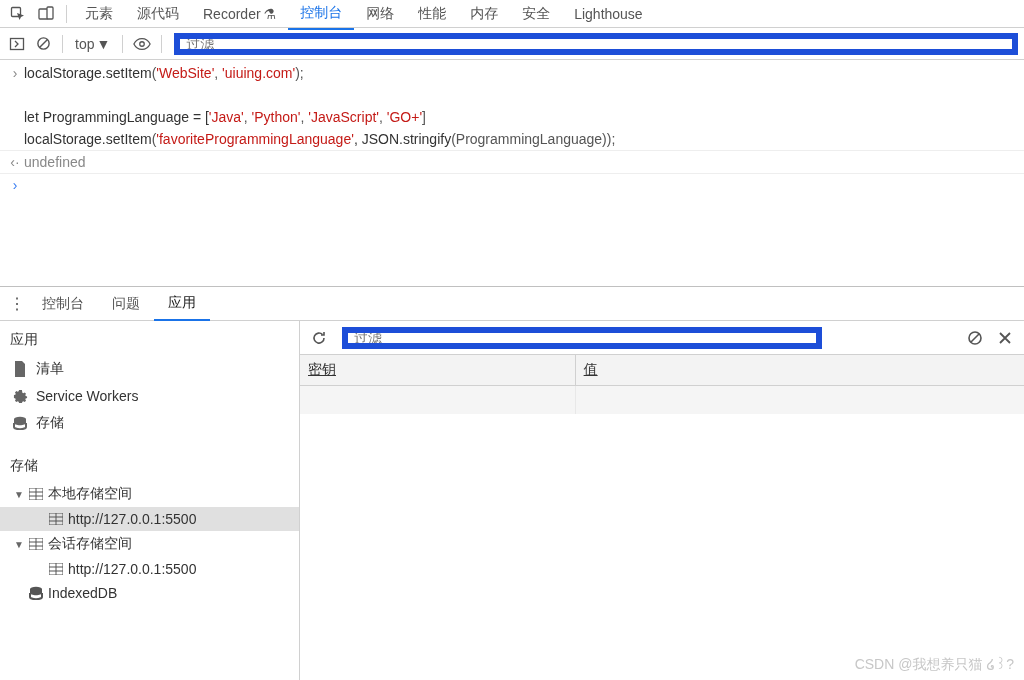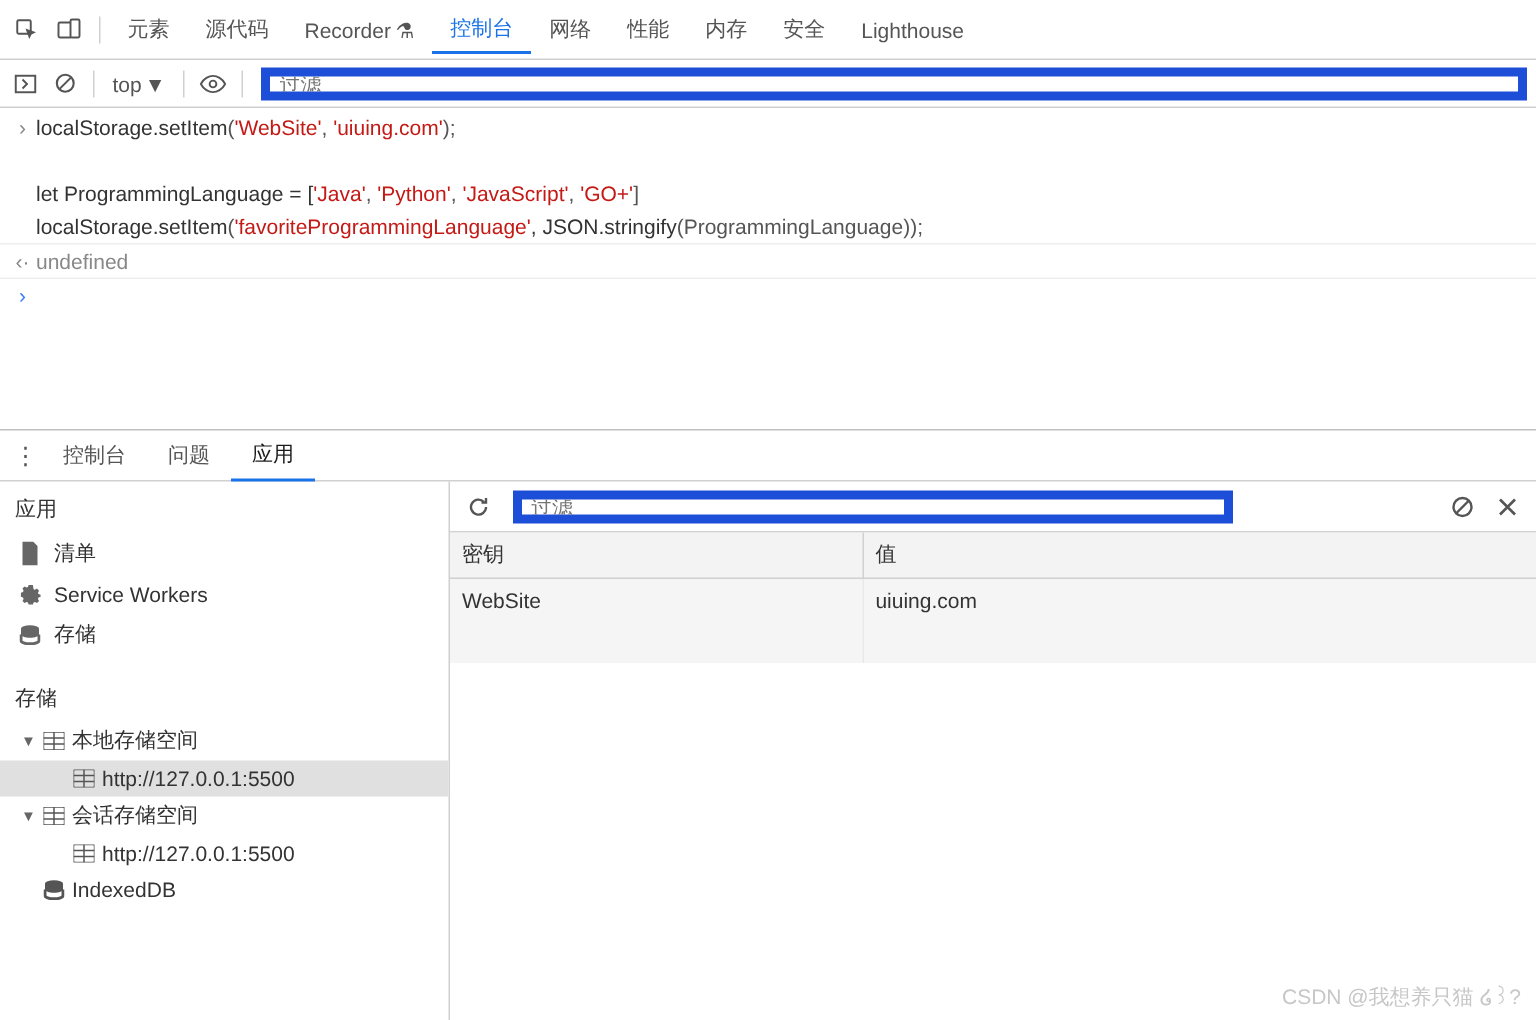--- a/index.html
+++ b/index.html
@@ -1,19 +1,19 @@
 <!DOCTYPE html>
 <html><head>
 <meta charset="utf-8">
 <style>
 * { margin: 0; padding: 0; box-sizing: border-box; font-family: "Segoe UI", Arial, sans-serif; font-size: 14px; }
 body { background: #fff; width: 1024px; height: 680px; overflow: hidden; color: #333; }
 
 
-.top-tabs { display: flex; align-items: center; height: 40px; border-bottom: 1px solid #d0d0d0; padding: 0 4px; }
+.top-tabs { display: flex; align-items: center; height: 28px; border-bottom: 1px solid #d0d0d0; padding: 0 4px; }
 .top-tabs .icon-btn { width: 24px; height: 24px; display: flex; align-items: center; justify-content: center; margin: 0 2px; color: #555; cursor: pointer; }
 .top-tabs .sep { width: 1px; height: 18px; background: #d0d0d0; margin: 0 6px; }
 .top-tabs .tab { padding: 6px 12px; color: #555; cursor: pointer; white-space: nowrap; }
 .top-tabs .tab.active { color: #1a73e8; border-bottom: 2px solid #1a73e8; }
 .top-tabs .tab .beaker { margin-left: 3px; }
 
 
 .console-bar { display: flex; align-items: center; height: 32px; border-bottom: 1px solid #d0d0d0; padding: 0 6px; gap: 4px; }
 .console-bar .icon-btn { width: 22px; height: 22px; display: flex; align-items: center; justify-content: center; color: #555; cursor: pointer; }
 .console-bar .sep { width: 1px; height: 18px; background: #d0d0d0; margin: 0 4px; }
@@ -51,21 +51,21 @@
 .caret { width: 10px; color: #666; font-size:10px; }
 
 .main { flex: 1; display: flex; flex-direction: column; }
 .main-toolbar { display: flex; align-items: center; height: 34px; border-bottom: 1px solid #d0d0d0; padding: 0 8px; gap: 8px; }
 .main-toolbar .filter-input { flex: 0 1 480px; }
 .main-toolbar .spacer { flex: 1; }
 .main-toolbar .icon-btn { width: 22px; height: 22px; display:flex; align-items:center; justify-content:center; color:#555; cursor:pointer; }
 
 .grid { flex: 1; overflow: auto; }
 .grid table { width: 100%; border-collapse: collapse; table-layout: fixed; }
-.grid th { text-align: left; font-weight: 400; padding: 6px 8px; border-bottom: 1px solid #d0d0d0; border-right: 1px solid #d0d0d0; background: #f3f3f3; }
+.grid th { text-align: left; font-weight: 400; padding: 6px 8px; border-bottom: 1px solid #d0d0d0; border-right: 1px solid #d0d0d0; background: #f3f3f3; text-decoration: underline; }
 .grid th:last-child { border-right:none;}
 .grid td { padding: 6px 8px; border-right: 1px solid #e8e8e8; white-space: nowrap; overflow: hidden; text-overflow: ellipsis; }
 .grid td:last-child{border-right:none;}
 .grid tr.even td { background: #f5f5f5; }
 .grid tr.sel td { background: #1868d4; color: #fff; }
 .grid-fill { height: 200px; }
 
 .watermark { position: absolute; right: 10px; bottom: 6px; color: #c7c7c7; font-size: 14px; pointer-events:none;}
 svg { display:block; }
 </style>
@@ -262,24 +262,20 @@
               <col>
             </colgroup>
           <thead>
               <tr>
             <th>密钥</th>
             <th>值</th>
           </tr>
             </thead>
           <tbody>
             <tr class="even">
-                <td>WebSite</td>
-                <td>uiuing.com</td>
-              </tr>
-            <tr class="even">
                 <td>&nbsp;</td>
                 <td></td>
               </tr>
           </tbody>
         </table>
         <div class="grid-fill"></div>
       </div>
     </div>
   </div>
 </div>

